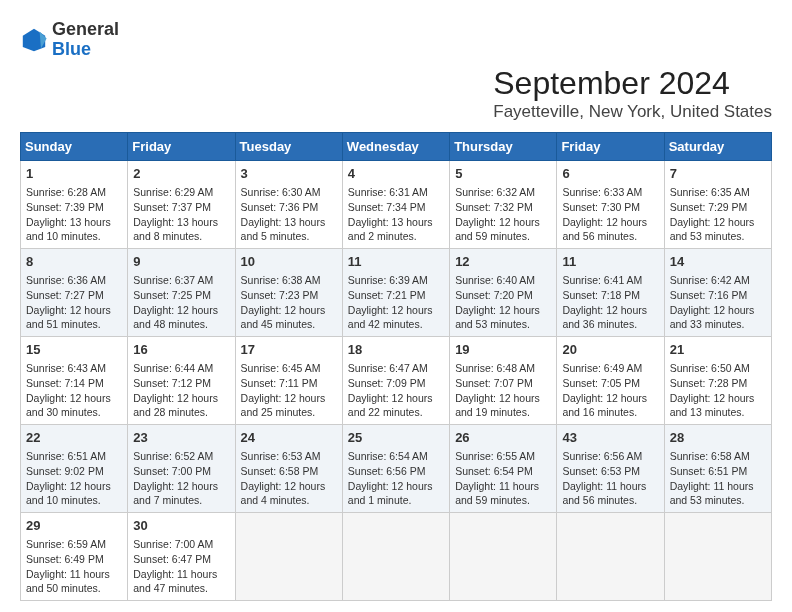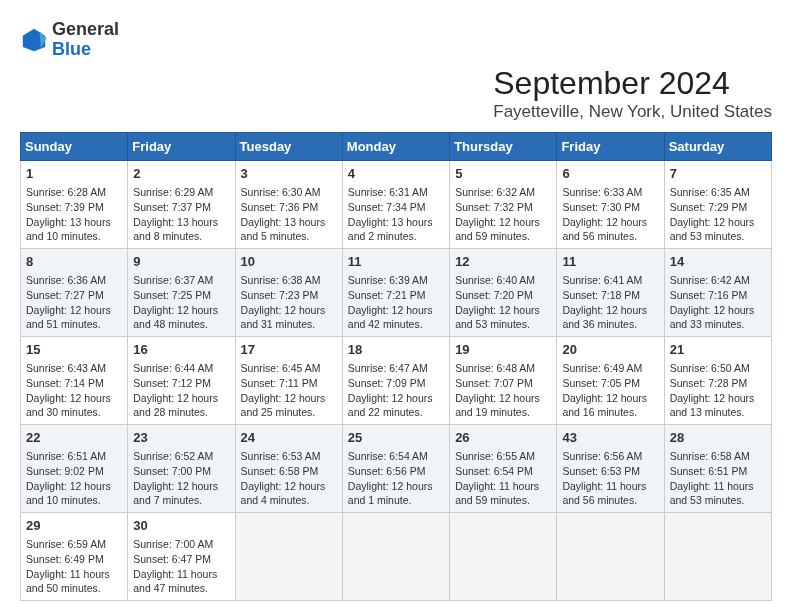--- a/index.html
+++ b/index.html
@@ -101,21 +101,21 @@
     <div class="subtitle">Fayetteville, New York, United States</div>
   </div>
 </div>
 
 <table class="calendar">
   <thead>
     <tr>
       <th>Sunday</th>
       <th>Friday</th>
       <th>Tuesday</th>
-      <th>Monday</th>
+      <th>Wednesday</th>
       <th>Thursday</th>
       <th>Friday</th>
       <th>Saturday</th>
     </tr>
   </thead>
   <tbody id="calendar-body">
   <tr>
         <td>
           <span class="day-number">1</span>
           <div>Sunrise: 6:28 AM</div>
@@ -169,21 +169,21 @@
         <td>
           <span class="day-number">9</span>
           <div>Sunrise: 6:37 AM</div>
           <div>Sunset: 7:25 PM</div>
           <div>Daylight: 12 hours and 48 minutes.</div>
         </td>
         <td>
           <span class="day-number">10</span>
           <div>Sunrise: 6:38 AM</div>
           <div>Sunset: 7:23 PM</div>
-          <div>Daylight: 12 hours and 31 minutes.</div>
+          <div>Daylight: 12 hours and 45 minutes.</div>
         </td>
         <td>
           <span class="day-number">11</span>
           <div>Sunrise: 6:39 AM</div>
           <div>Sunset: 7:21 PM</div>
           <div>Daylight: 12 hours and 42 minutes.</div>
         </td>
         <td>
           <span class="day-number">12</span>
           <div>Sunrise: 6:40 AM</div>

